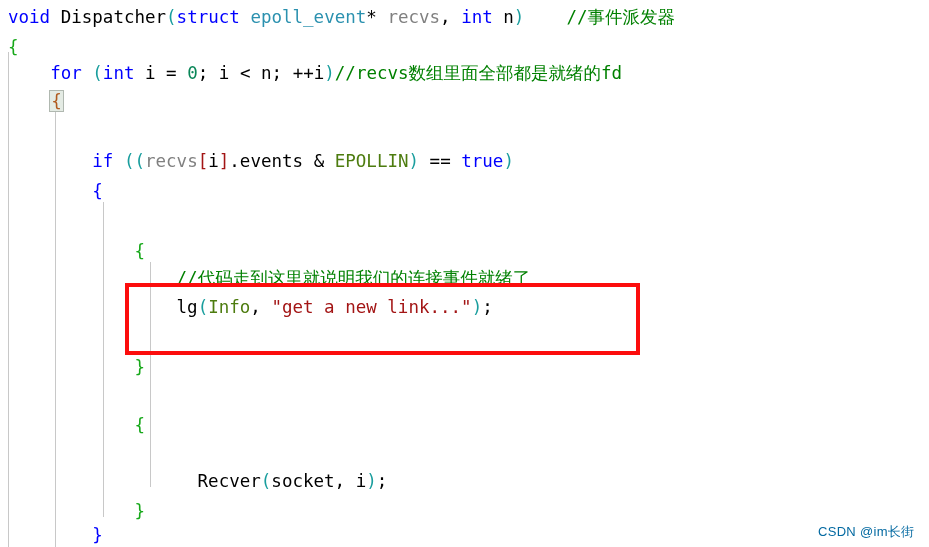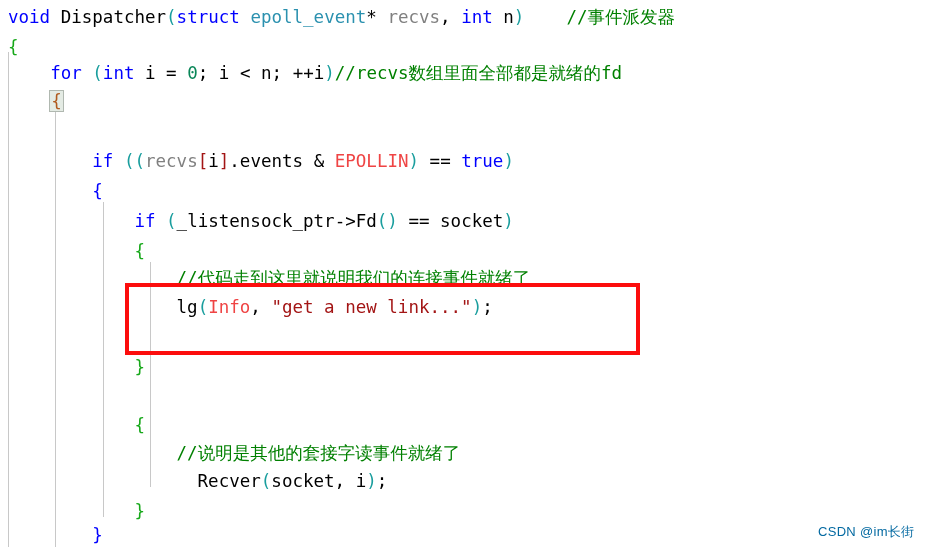--- a/index.html
+++ b/index.html
@@ -34,21 +34,21 @@
     height: 30px;
     letter-spacing: 0px;
     color: #000000;
   }
 
   
   .kw   { color: #0000ff; }                 
   .typ  { color: #2b91af; }                 
   .ident{ color: #000000; }
   .var  { color: #808080; }                 
-  .macro{ color: #ef4444; margin-top: 40px; }                 
+  .macro{ color: #4d7c0f; margin-top: 40px; }                 
   .num  { color: #098658; }                 
   .str  { color: #a31515; }                 
   .cmt  { color: #008000; }                 
   .par  { color: #1a9e9e; }                 
   .brk  { color: #a31515; }                 
   .brcG { color: #17a81a; }                 
   .brcB { color: #0000ff; }                 
   .op   { color: #000000; }
 
   
@@ -104,35 +104,33 @@
 
     <div class="line" style="top:58px; left:8px;">    <span class="kw">for</span> <span class="par">(</span><span class="kw">int</span> <span class="ident">i</span> <span class="op">=</span> <span class="num">0</span><span class="op">;</span> <span class="ident">i</span> <span class="op">&lt;</span> <span class="ident">n</span><span class="op">;</span> <span class="ident">++i</span><span class="par">)</span><span class="cmt">//recvs数组里面全部都是就绪的fd</span></div>
 
     <div class="line" style="top:86px; left:8px;">    <span class="brace-hl">{</span></div>
 
 
     <div class="line" style="top:146px; left:8px;">        <span class="kw">if</span> <span class="par">((</span><span class="var">recvs</span><span class="brk">[</span><span class="ident">i</span><span class="brk">]</span><span class="ident">.events</span> <span class="op">&amp;</span> <span class="macro">EPOLLIN</span><span class="par">)</span> <span class="op">==</span> <span class="kw">true</span><span class="par">)</span></div>
 
     <div class="line" style="top:176px; left:8px;">        <span class="brcB">{</span></div>
 
-    <div class="line" style="top:206px; left:8px;">            <span class="kw">if</span> <span class="par">(</span><span class="ident">_listensock_ptr</span><span class="op">-&gt;</span><span class="ident">Fd</span><span class="par">()</span> <span class="op">==</span> <span class="ident">socket</span><span class="par">)</span></div>
 
     <div class="line" style="top:236px; left:8px;">            <span class="brcG">{</span></div>
 
     <div class="line" style="top:263px; left:8px;">                <span class="cmt">//代码走到这里就说明我们的连接事件就绪了</span></div>
 
     <div class="line" style="top:292px; left:8px;">                <span class="ident">lg</span><span class="par">(</span><span class="macro">Info</span><span class="op">, </span><span class="str">"get a new link..."</span><span class="par">)</span><span class="op">;</span></div>
 
 
     <div class="line" style="top:352px; left:8px;">            <span class="brcG">}</span></div>
 
 
     <div class="line" style="top:410px; left:8px;">            <span class="brcG">{</span></div>
 
-    <div class="line" style="top:438px; left:8px;">                <span class="cmt">//说明是其他的套接字读事件就绪了</span></div>
 
     <div class="line" style="top:466px; left:8px;padding-left:21px;">                <span class="ident">Recver</span><span class="par">(</span><span class="ident">socket</span><span class="op">, </span><span class="ident">i</span><span class="par">)</span><span class="op">;</span></div>
 
     <div class="line" style="top:496px; left:8px;">            <span class="brcG">}</span></div>
 
     <div class="line" style="top:520px; left:8px;">        <span class="brcB">}</span></div>
 
   </div>
 
   <div id="red-box" style="left: 125px; top: 283px; width: 515px; height: 72px; border-color: rgb(252, 13, 13);"></div>

